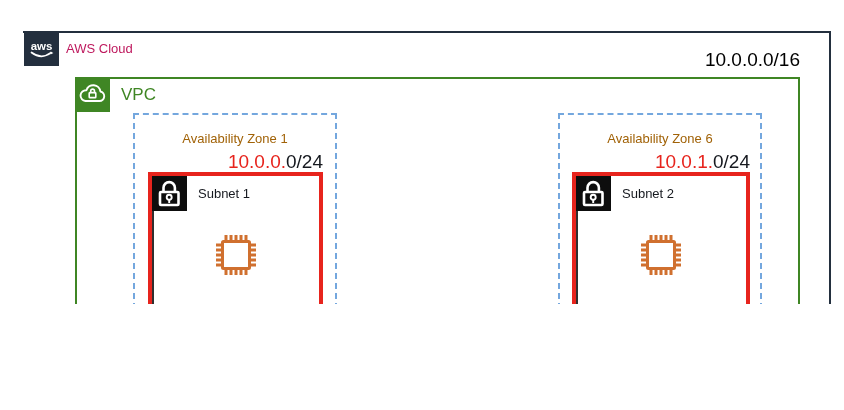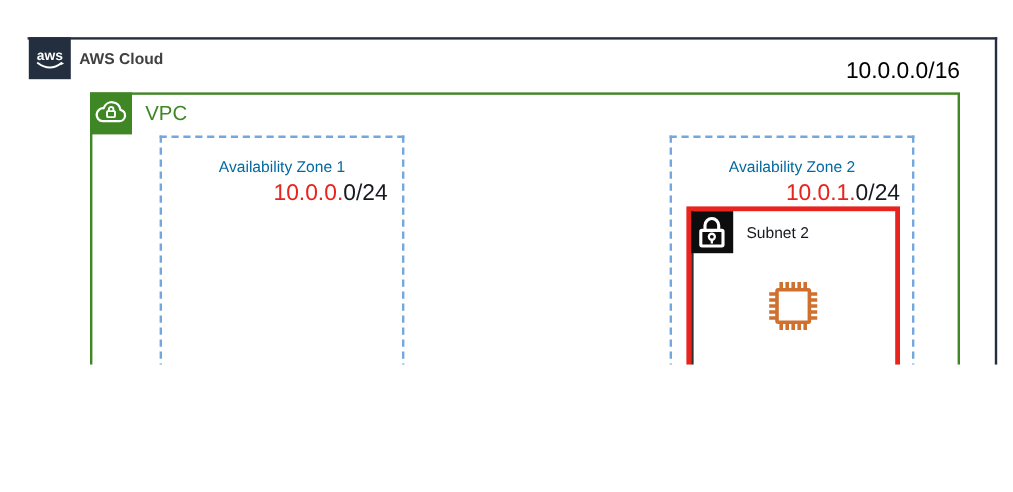--- a/index.html
+++ b/index.html
@@ -25,22 +25,22 @@
   .aws-logo {
     position: absolute;
     left: 24px; top: 31px;
     width: 35px; height: 35px;
     background: #232F3E;
   }
   .aws-cloud-label {
     position: absolute;
     left: 66px; top: 31px;
     height: 35px; line-height: 35px;
-    font-size: 13px; font-weight: 700;
-    color: #404040;
+    font-size: 13px; font-weight: 400;
+    color: #be185d;
     white-space: nowrap;
   }
   .cidr-16 {
     position: absolute;
     right: 44px; top: 49px;
     font-size: 19px;
     color: #000000;
     white-space: nowrap;
   }
 
@@ -73,21 +73,21 @@
     width: 204px; height: 256px;
     border: 2px dashed #74A7DE;
   }
   .az-1 { left: 133px; }
   .az-2 { left: 558px; }
   .az-label {
     position: absolute;
     left: 0; right: 0; top: 16px;
     text-align: center;
     font-size: 13px;
-    color: #0369a1;
+    color: #a16207;
     white-space: nowrap;
   }
   .cidr-24 {
     position: absolute;
     top: 36px;
     font-size: 19px;
     color: #16191F;
     white-space: nowrap;
   }
   .az-1 .cidr-24 { right: 12px; }
@@ -160,38 +160,59 @@
       <path d="M15.7 15.6 v-1.6 a1.9 1.9 0 0 1 3.8 0 v1.6" stroke-width="1.6"></path>
     </svg>
   </div>
 
   <div class="vpc-label">VPC</div>
 
   <div class="az-box az-1">
     <div class="az-label">Availability Zone 1</div>
     <div class="cidr-24">
       <span class="cidr-red">10.0.0.</span><span>0/24</span>
-    </div>
-  </div>
-
-  <div class="az-box az-2">
-    <div class="az-label">Availability Zone 2</div>
-    <div class="cidr-24">
-      <span class="cidr-red">10.0.1.</span><span>0/24</span>
     </div>
     <div class="subnet-box">
       <div class="subnet-inner-line"></div>
       <div class="subnet-icon">
         <svg width="35" height="35" viewBox="0 0 35 35" fill="none" stroke="#ffffff">
           <path d="M11.5 16.5 V11.8 a5.7 5.7 0 0 1 11.4 0 V16.5" stroke-width="2.6"></path>
           <rect x="8" y="16" width="18.5" height="13" rx="1" stroke-width="2.6"></rect>
           <circle cx="17.2" cy="21.3" r="2.5" stroke-width="1.9"></circle>
           <path d="M17.2 23.8 V27" stroke-width="1.9"></path>
         </svg>
       </div>
+      <div class="subnet-label">Subnet 1</div>
+      <div class="chip-icon">
+        <svg width="46" height="46" viewBox="0 0 46 46" fill="none" stroke="#D0702F" stroke-width="3">
+          <rect x="9.5" y="9.5" width="27" height="27" rx="1"></rect>
+          <path d="M13 3 V9.5 M18 3 V9.5 M23 3 V9.5 M28 3 V9.5 M33 3 V9.5"></path>
+          <path d="M13 36.5 V43 M18 36.5 V43 M23 36.5 V43 M28 36.5 V43 M33 36.5 V43"></path>
+          <path d="M3 13 H9.5 M3 18 H9.5 M3 23 H9.5 M3 28 H9.5 M3 33 H9.5"></path>
+          <path d="M36.5 13 H43 M36.5 18 H43 M36.5 23 H43 M36.5 28 H43 M36.5 33 H43"></path>
+        </svg>
+      </div>
+    </div>
+  </div>
+
+  <div class="az-box az-2">
+    <div class="az-label">Availability Zone 6</div>
+    <div class="cidr-24">
+      <span class="cidr-red">10.0.1.</span><span>0/24</span>
+    </div>
+    <div class="subnet-box">
+      <div class="subnet-inner-line"></div>
+      <div class="subnet-icon">
+        <svg width="35" height="35" viewBox="0 0 35 35" fill="none" stroke="#ffffff">
+          <path d="M11.5 16.5 V11.8 a5.7 5.7 0 0 1 11.4 0 V16.5" stroke-width="2.6"></path>
+          <rect x="8" y="16" width="18.5" height="13" rx="1" stroke-width="2.6"></rect>
+          <circle cx="17.2" cy="21.3" r="2.5" stroke-width="1.9"></circle>
+          <path d="M17.2 23.8 V27" stroke-width="1.9"></path>
+        </svg>
+      </div>
       <div class="subnet-label">Subnet 2</div>
       <div class="chip-icon">
         <svg width="46" height="46" viewBox="0 0 46 46" fill="none" stroke="#D0702F" stroke-width="3">
           <rect x="9.5" y="9.5" width="27" height="27" rx="1"></rect>
           <path d="M13 3 V9.5 M18 3 V9.5 M23 3 V9.5 M28 3 V9.5 M33 3 V9.5"></path>
           <path d="M13 36.5 V43 M18 36.5 V43 M23 36.5 V43 M28 36.5 V43 M33 36.5 V43"></path>
           <path d="M3 13 H9.5 M3 18 H9.5 M3 23 H9.5 M3 28 H9.5 M3 33 H9.5"></path>
           <path d="M36.5 13 H43 M36.5 18 H43 M36.5 23 H43 M36.5 28 H43 M36.5 33 H43"></path>
         </svg>
       </div>

